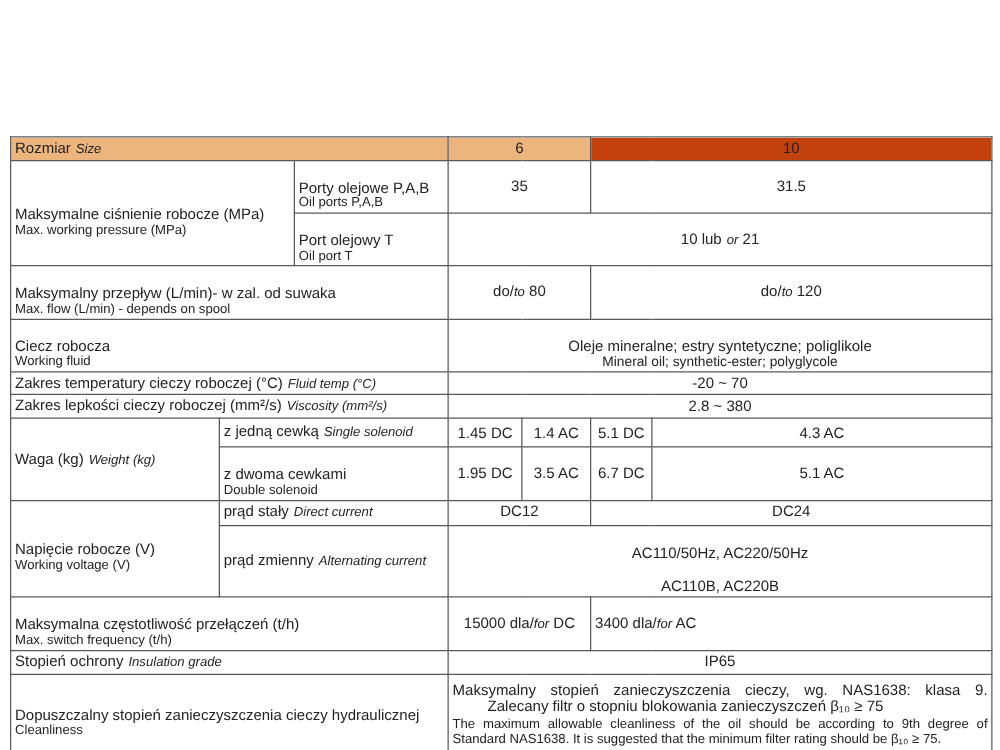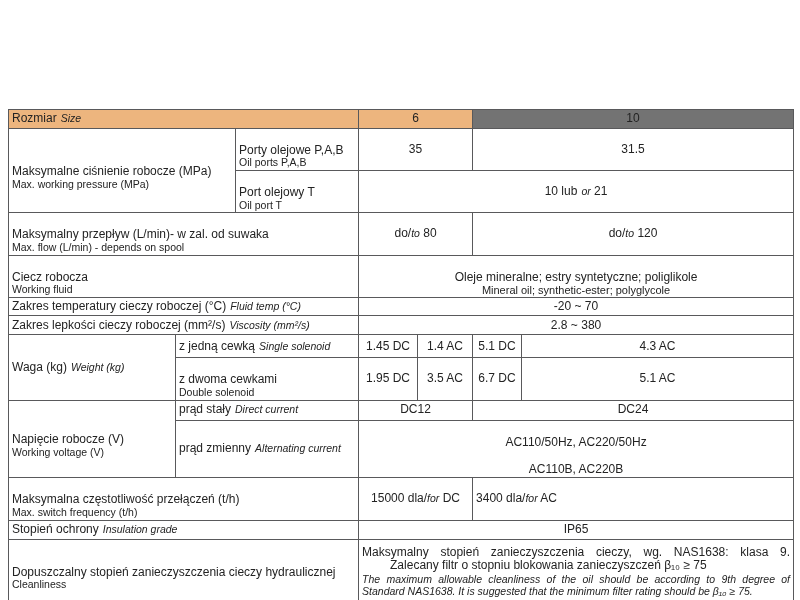--- a/index.html
+++ b/index.html
@@ -28,21 +28,21 @@
   td.hdr{background:#edb57e;}
   td.lab{text-align:left;padding-left:5px;}
   td.val{text-align:center;}
   td.val-left{text-align:left;padding-left:8px;}
   td.small{font-size:11px;}
   .en{font-style:italic;font-size:10.5px;margin-left:4px;}
   .en-block{font-size:10.5px;display:block;}
   .pl-block{display:block;margin-top:14px;}
   .clean-pl-1{text-align:justify;text-align-last:justify;}
   .clean-pl-2{text-align:left;margin-left:28px;}
-  .clean-en{font-style:italic;font-size:10.5px;text-align:justify;margin-top:1px;}
+  .clean-en{font-size:10.5px;text-align:justify;margin-top:1px;}
   td.cleanval{vertical-align:middle;padding:2px 5px;}
 </style>
 </head>
 <body>
 
 <div class="page">
 
 
   <table class="params">
     <colgroup>
@@ -54,21 +54,21 @@
         <col style="width:49px">
         <col style="width:272px">
     </colgroup>
 
     <tbody>
         <tr style="height:19px">
       <td colspan="3" class="hdr lab" style="background: rgb(237, 181, 126);">
         <span>Rozmiar</span><span class="en">Size</span>
       </td>
       <td colspan="2" class="hdr val" style="background: rgb(237, 181, 126);">6</td>
-      <td colspan="2" class="hdr val" style="background: #737373;">10</td>
+      <td colspan="2" class="hdr val" style="background: #c2410c;">10</td>
     </tr>
 
     <tr style="height:33px">
       <td colspan="2" rowspan="2" class="lab">
         <span class="pl-block">Maksymalne ciśnienie robocze (MPa)</span>
         <span class="en-block">Max. working pressure (MPa)</span>
       </td>
       <td class="lab">
         <span class="pl-block">Porty olejowe P,A,B</span>
         <span class="en-block">Oil ports P,A,B</span>

